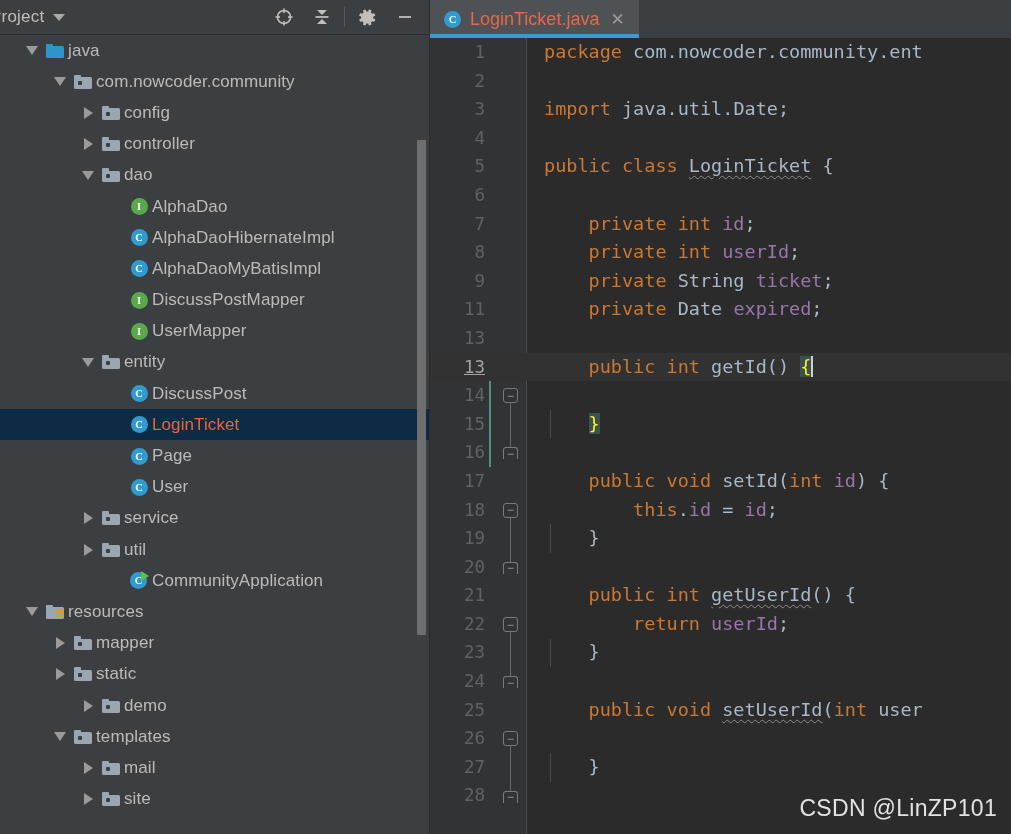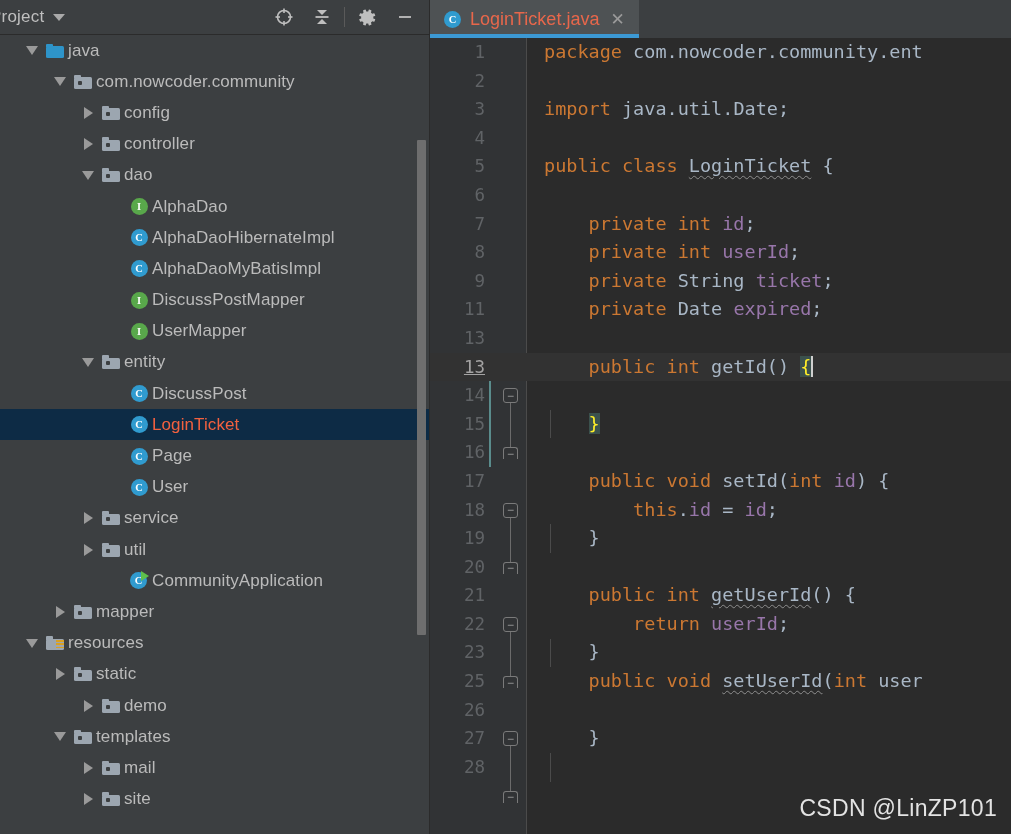--- a/index.html
+++ b/index.html
@@ -428,50 +428,50 @@
           <span class="arrow-box"></span>
           <span class="icon-box">
             <span class="badge-run">
               <span class="circle">C</span>
               <span class="play"></span>
             </span>
           </span>
           <span class="row-label">CommunityApplication</span>
         </div>
         <div class="row">
-          <span style="width: 50px; flex: 0 0 auto;"></span>
-          <span class="arrow-box">
-            <span class="arrow-right"></span>
-          </span>
-          <span class="icon-box">
-            <span class="ic-folder">
-              <span class="tab"></span>
-              <span class="body"></span>
-              <span class="dot"></span>
-            </span>
-          </span>
-          <span class="row-label">mapper</span>
-        </div>
-        <div class="row">
           <span style="width: 22px; flex: 0 0 auto;"></span>
           <span class="arrow-box">
             <span class="arrow-down"></span>
           </span>
           <span class="icon-box">
             <span class="ic-folder res">
               <span class="tab"></span>
               <span class="body"></span>
               <span class="lines">
                 <i></i>
                 <i></i>
                 <i></i>
               </span>
             </span>
           </span>
           <span class="row-label">resources</span>
+        </div>
+        <div class="row">
+          <span style="width: 50px; flex: 0 0 auto;"></span>
+          <span class="arrow-box">
+            <span class="arrow-right"></span>
+          </span>
+          <span class="icon-box">
+            <span class="ic-folder">
+              <span class="tab"></span>
+              <span class="body"></span>
+              <span class="dot"></span>
+            </span>
+          </span>
+          <span class="row-label">mapper</span>
         </div>
         <div class="row">
           <span style="width: 50px; flex: 0 0 auto;"></span>
           <span class="arrow-box">
             <span class="arrow-right"></span>
           </span>
           <span class="icon-box">
             <span class="ic-folder">
               <span class="tab"></span>
               <span class="body"></span>
@@ -573,20 +573,21 @@
           <div class="cline"><span class="ln">14</span></div>
           <div class="cline"><span class="ln">15</span><span class="ctext">    <span class="brace-hl">}</span></span></div>
           <div class="cline"><span class="ln">16</span><span class="ctext"></span></div>
           <div class="cline"><span class="ln">17</span><span class="ctext">    <span class="kw">public</span> <span class="kw">void</span> <span class="method">setId</span><span class="punct">(</span><span class="kw">int</span> <span class="field">id</span><span class="punct">)</span> <span class="punct">{</span></span></div>
           <div class="cline"><span class="ln">18</span><span class="ctext">        <span class="kw">this</span><span class="punct">.</span><span class="field">id</span> <span class="punct">=</span> <span class="field">id</span><span class="punct">;</span></span></div>
           <div class="cline"><span class="ln">19</span><span class="ctext">    <span class="punct">}</span></span></div>
           <div class="cline"><span class="ln">20</span><span class="ctext"></span></div>
           <div class="cline"><span class="ln">21</span><span class="ctext">    <span class="kw">public</span> <span class="kw">int</span> <span class="method typo">getUserId</span><span class="punct">(</span><span class="punct">)</span> <span class="punct">{</span></span></div>
           <div class="cline"><span class="ln">22</span><span class="ctext">        <span class="kw">return</span> <span class="field">userId</span><span class="punct">;</span></span></div>
           <div class="cline"><span class="ln">23</span><span class="ctext">    <span class="punct">}</span></span></div>
+          <div class="cline"><span class="ln">24</span><span class="ctext"></span></div>
           <div class="cline"><span class="ln">25</span><span class="ctext">    <span class="kw">public</span> <span class="kw">void</span> <span class="method typo">setUserId</span><span class="punct">(</span><span class="kw">int</span> <span class="ident">user</span></span></div>
           <div class="cline"><span class="ln">26</span></div>
           <div class="cline"><span class="ln">27</span><span class="ctext">    <span class="punct">}</span></span></div>
           <div class="cline"><span class="ln">28</span><span class="ctext"></span></div>
         </div>
       <div id="watermark">CSDN @LinZP101</div>
     <div class="fold top" style="top: 350.2px;">−</div>
         <div class="foldline" style="top: 365.2px; height: 51.2px;"></div>
         <div class="fold bot" style="top: 409.4px;">−</div>
         <div class="fold top" style="top: 464.6px;">−</div>

